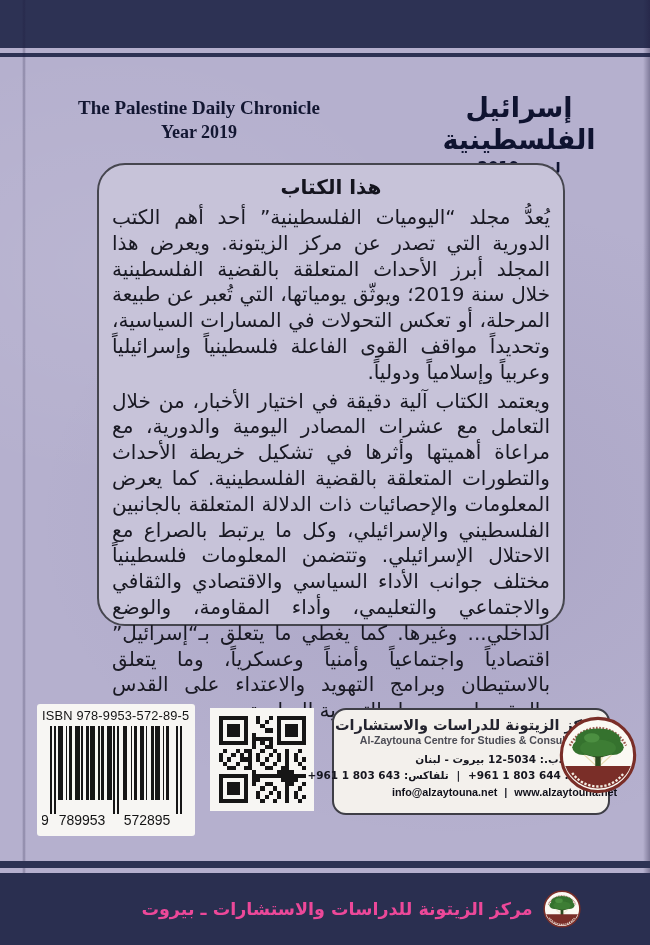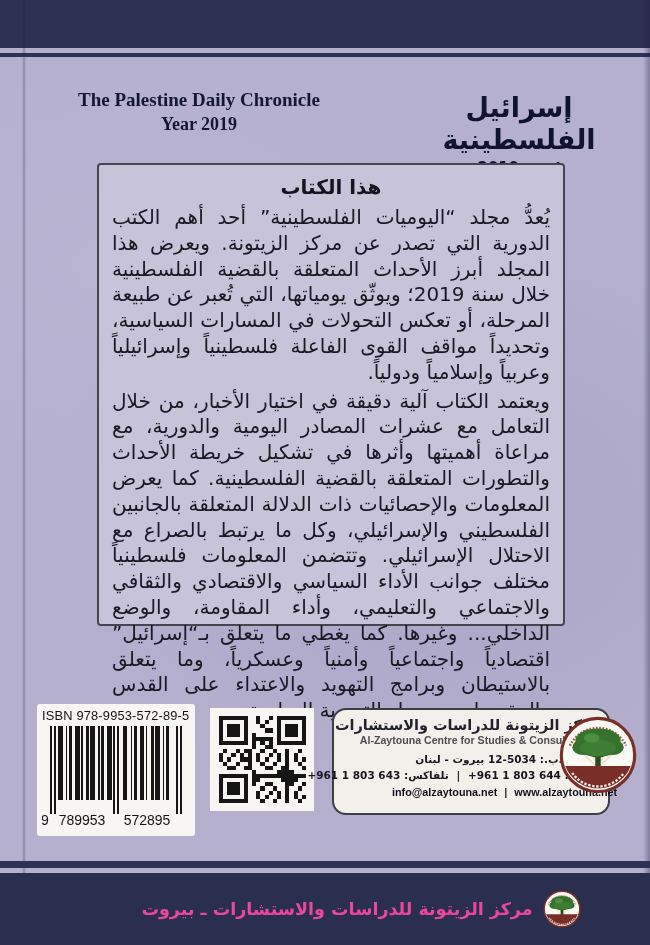--- a/index.html
+++ b/index.html
@@ -17,30 +17,30 @@
   .band-bottom-line{position:absolute;left:0;top:861px;width:100%;height:7px;background:#2d3254;}
   .footer{position:absolute;left:0;top:873px;width:100%;height:72px;background:#2a2f50;display:flex;align-items:center;justify-content:center;}
   .footer-inner{display:flex;align-items:center;gap:10px;transform:translateX(36px);}
   .footer-text{font-size:17.5px;font-weight:bold;color:#ec4899;direction:rtl;letter-spacing:.3px;}
   
   .crease-left{position:absolute;left:22px;top:0;width:4px;height:100%;
     background:linear-gradient(90deg,rgba(28,24,58,0),rgba(28,24,58,0.28),rgba(28,24,58,0));}
   .edge-right{position:absolute;right:0;top:0;width:7px;height:100%;
     background:linear-gradient(270deg,rgba(28,24,58,0.35),rgba(28,24,58,0));}
   
-  .title-en{position:absolute;left:58px;top:89px;width:282px;text-align:center;
+  .title-en{position:absolute;left:58px;top:97px;width:282px;text-align:center;
     font-family:"Liberation Serif",serif;font-weight:bold;color:#131732;}
   .title-en .t1{font-size:19px;line-height:22px;}
   .title-en .t2{font-size:18px;line-height:22px;margin-top:2px;}
   .title-ar{position:absolute;left:410px;top:92px;width:218px;text-align:center;color:#0f1330;direction:rtl;}
   .title-ar .a1{font-size:27px;font-weight:bold;line-height:32px;}
   .title-ar .a2{font-size:15px;font-weight:bold;margin-top:3px;}
   
   .about-box{position:absolute;left:97px;top:163px;width:468px;height:463px;box-sizing:border-box;
-    background:#c7c3d9;border:2px solid #46464f;border-radius:4px;padding:8px 13px;direction:rtl;}
+    background:#c7c3d9;border:2px solid #46464f;border-radius:28px;padding:8px 13px;direction:rtl;}
   .about-heading{margin:2px 0 6px 0;text-align:center;font-size:20px;font-weight:bold;color:#14141e;}
   .about-p{margin:0 0 3px 0;font-size:20px;line-height:25.8px;text-align:justify;color:#191923;}
   
   .barcode-box{position:absolute;left:37px;top:704px;width:158px;height:132px;background:#f7f6f3;
     border-radius:3px;box-sizing:border-box;padding:4px 13px 0 5px;text-align:center;}
   .isbn-label{font-family:"Liberation Sans",sans-serif;font-size:12.8px;color:#141414;letter-spacing:.2px;white-space:nowrap;}
   .barcode-svg{display:block;margin:1px auto 0 auto;}
   
   .qr-box{position:absolute;left:210px;top:708px;width:104px;height:103px;background:#f7f6f3;
     display:flex;align-items:center;justify-content:center;}

